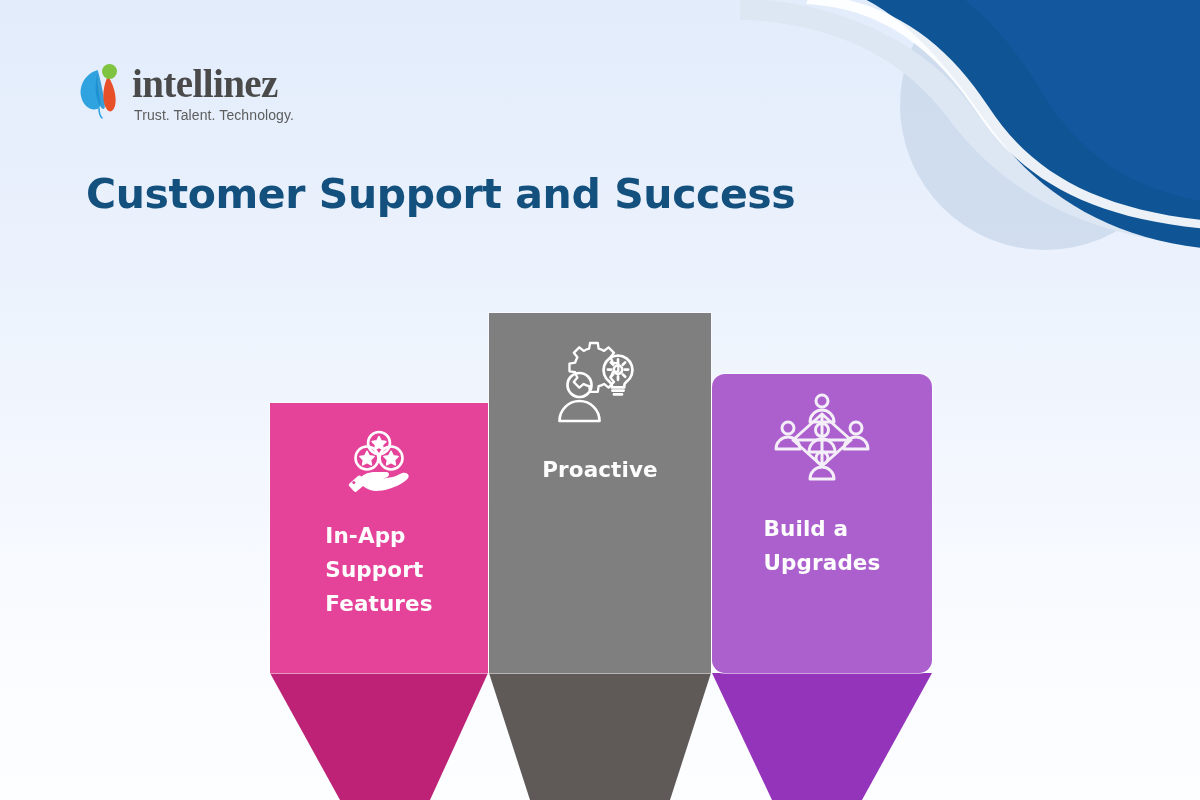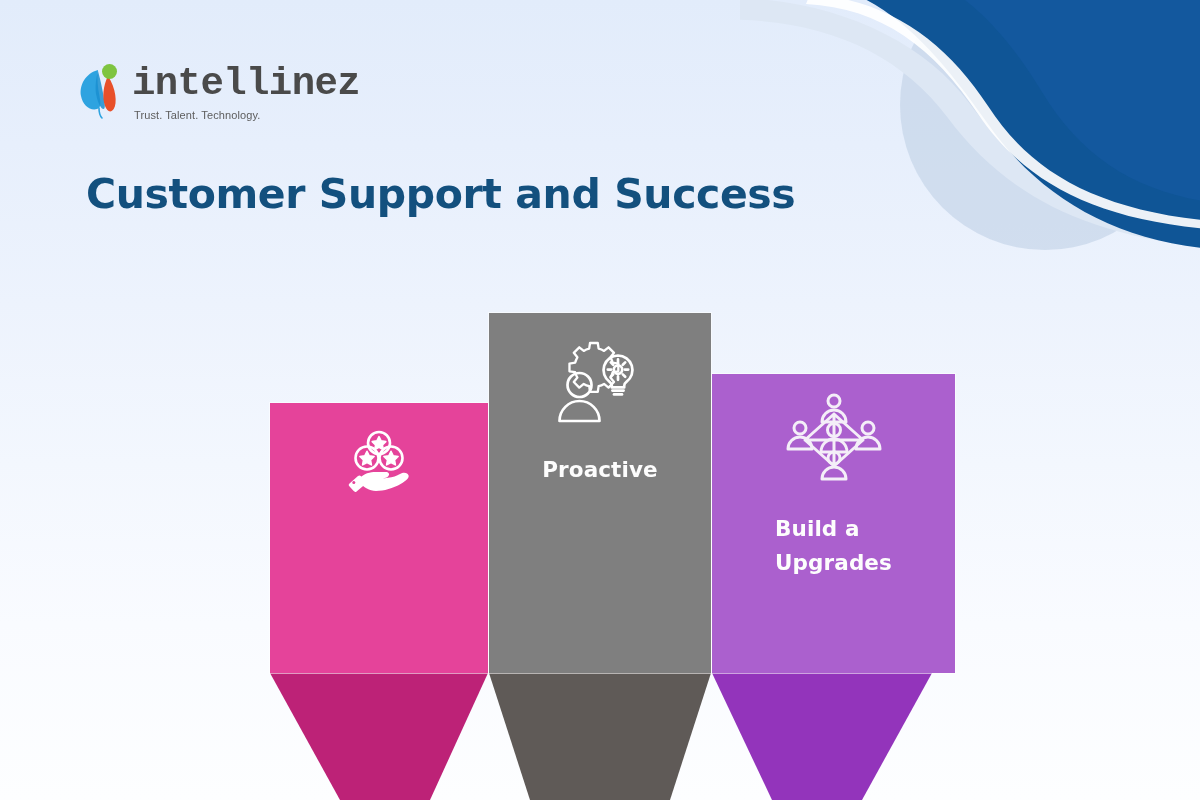--- a/index.html
+++ b/index.html
@@ -25,24 +25,24 @@
   
   #logo {
     position:absolute; left:78px; top:62px;
     display:flex; align-items:flex-start;
   }
   #logo-mark { width:50px; height:58px; flex:none; }
   #logo-words { margin-left:4px; padding-top:2px; }
   #logo-name {
     font-size:39px; font-weight:bold; letter-spacing:-0.6px;
     color:#4a4a4a; line-height:40px;
-    font-family:Liberation Mono, monospace;
+    font-family:Liberation Serif, serif;
   }
   #logo-tag {
-    font-size:11px; color:#5d5d5d; letter-spacing:0.1px;
+    font-size:14px; color:#5d5d5d; letter-spacing:0.1px;
     line-height:18px; margin-top:2px; margin-left:2px;
     font-family:"Liberation Sans", sans-serif;
   }
 
   
   #headline {
     position:absolute; left:86px; top:170px;
     font-size:41px; font-weight:bold;
     letter-spacing:-0.4px;
     color:#13507e;
@@ -75,21 +75,21 @@
   #pillar-inapp { left:270px; top:403px; width:218px; height:270px; }
   #pillar-inapp .icon-wrap { padding-top:24px; }
   #pillar-inapp .p-label  { margin-top:22px; }
 
   
   #pillar-proactive { left:489px; top:313px; width:222px; height:360px; }
   #pillar-proactive .icon-wrap { padding-top:28px; }
   #pillar-proactive .p-label  { margin-top:26px; }
 
   
-  #pillar-community { left:712px; top:374px; width:243px; height:299px; }
+  #pillar-community { left:712px; top:374px; width:220px; height:299px;border-radius:13px; }
   #pillar-community .icon-wrap { padding-top:18px; }
   #pillar-community .p-label  { margin-top:24px; }
 
   #shadows { position:absolute; left:0; top:660px; width:1200px; height:140px; }
 </style>
 </head>
 <body>
 
 <div id="stage">
 
@@ -151,20 +151,25 @@
         <path d="M49 24.3 l2.2 4.5 4.9 0.7 -3.6 3.5 0.9 4.9 -4.4 -2.3 -4.4 2.3 0.9 -4.9 -3.6 -3.5 4.9 -0.7 Z" fill="#ffffff" stroke-width="1.6"></path>
 
         <path d="M17 52 C22 46 28 45 34 45 L44 45 C47 45 48 47.5 46 49.5 C44 51.5 38 51.5 35 51.5
                  C40 51.5 52 51 58 47 C62 44.4 66 46 66.6 48.6 C67.2 51.2 64 54 59 56.8
                  C51 61.4 42 64 34 64 C27 64 22 60 18.5 56.5 Z" fill="#ffffff" stroke="none"></path>
 
         <path d="M7.5 56.5 L16 49 C17 48.2 18.3 48.3 19 49.2 L23.6 54.5 C24.3 55.4 24.1 56.6 23.2 57.3 L14.6 64.4 C13.7 65.2 12.4 65 11.7 64.1 L7.1 58.9 C6.5 58.1 6.7 57.2 7.5 56.5 Z" fill="#ffffff" stroke="none"></path>
         <circle cx="11.8" cy="55.6" r="1.5" fill="#e5439a" stroke="none"></circle>
       </svg>
     </div>
+    <div class="p-label">
+      <div>In-App</div>
+      <div>Support</div>
+      <div>Features</div>
+    </div>
   </div>
 
   <div class="pillar" id="pillar-proactive" style="background:#7f7f7f">
     <div class="icon-wrap">
       <svg width="92" height="86" viewBox="0 0 92 86" fill="none" stroke="#ffffff" stroke-width="2.7" stroke-linecap="round" stroke-linejoin="round">
 
         <path d="M60.5 3.5 h9 l1 6.6 a24 24 0 0 1 6.3 2.6 l5.2 -4.2 6.4 6.4 -4.2 5.2
                  a24 24 0 0 1 2.6 6.3 l6.6 1 v9 l-6.6 1 a24 24 0 0 1 -2.6 6.3 l4.2 5.2 -6.4 6.4
                  -5.2 -4.2 a24 24 0 0 1 -6.3 2.6 l-1 6.6 h-9 l-1 -6.6 a24 24 0 0 1 -6.3 -2.6
                  l-5.2 4.2 -6.4 -6.4 4.2 -5.2 a24 24 0 0 1 -2.6 -6.3 l-6.6 -1 v-9 l6.6 -1

